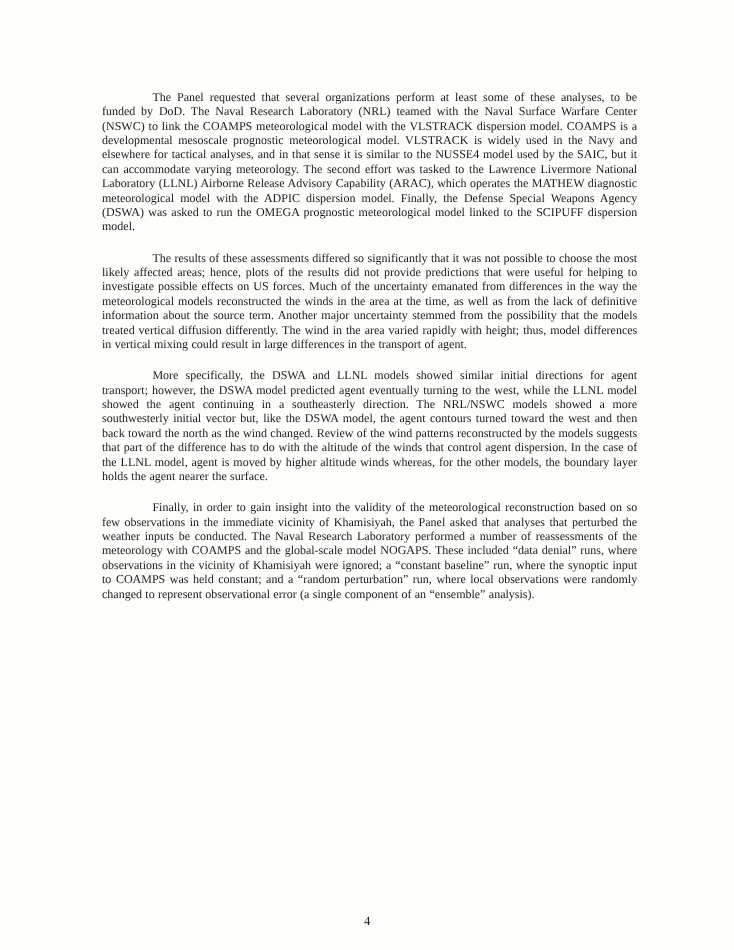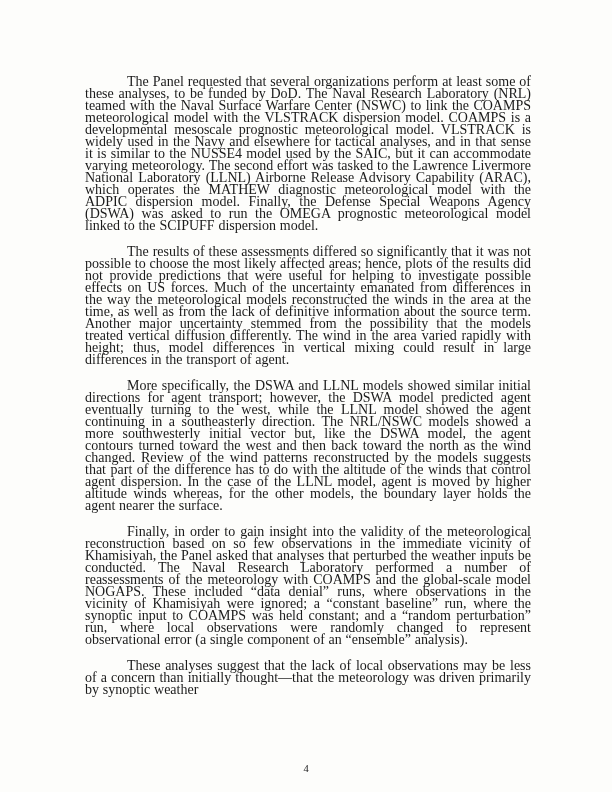--- a/index.html
+++ b/index.html
@@ -19,21 +19,21 @@
     background: #fdfdfb;
   }
   .content {
     position: absolute;
     top: 76px;
     left: 85px;
     width: 446px;
   }
   .para {
     font-family: "Liberation Serif", serif;
-    font-size: 14px;
+    font-size: 10px;
     line-height: 12px;
     color: #1a1a1a;
     text-align: justify;
     text-indent: 42px;
     margin: 0 0 14px 0;
     word-spacing: 0.3px;
   }
   .footer {
     position: absolute;
     bottom: 16px;
@@ -49,18 +49,17 @@
 </style>
 </head>
 <body>
 
 <div class="page">
   <div class="content">
     <p class="para">The Panel requested that several organizations perform at least some of these analyses, to be funded by DoD. The Naval Research Laboratory (NRL) teamed with the Naval Surface Warfare Center (NSWC) to link the COAMPS meteorological model with the VLSTRACK dispersion model. COAMPS is a developmental mesoscale prognostic meteorological model. VLSTRACK is widely used in the Navy and elsewhere for tactical analyses, and in that sense it is similar to the NUSSE4 model used by the SAIC, but it can accommodate varying meteorology. The second effort was tasked to the Lawrence Livermore National Laboratory (LLNL) Airborne Release Advisory Capability (ARAC), which operates the MATHEW diagnostic meteorological model with the ADPIC dispersion model. Finally, the Defense Special Weapons Agency (DSWA) was asked to run the OMEGA prognostic meteorological model linked to the SCIPUFF dispersion model.</p>
     <p class="para">The results of these assessments differed so significantly that it was not possible to choose the most likely affected areas; hence, plots of the results did not provide predictions that were useful for helping to investigate possible effects on US forces. Much of the uncertainty emanated from differences in the way the meteorological models reconstructed the winds in the area at the time, as well as from the lack of definitive information about the source term. Another major uncertainty stemmed from the possibility that the models treated vertical diffusion differently. The wind in the area varied rapidly with height; thus, model differences in vertical mixing could result in large differences in the transport of agent.</p>
     <p class="para">More specifically, the DSWA and LLNL models showed similar initial directions for agent transport; however, the DSWA model predicted agent eventually turning to the west, while the LLNL model showed the agent continuing in a southeasterly direction. The NRL/NSWC models showed a more southwesterly initial vector but, like the DSWA model, the agent contours turned toward the west and then back toward the north as the wind changed. Review of the wind patterns reconstructed by the models suggests that part of the difference has to do with the altitude of the winds that control agent dispersion. In the case of the LLNL model, agent is moved by higher altitude winds whereas, for the other models, the boundary layer holds the agent nearer the surface.</p>
     <p class="para">Finally, in order to gain insight into the validity of the meteorological reconstruction based on so few observations in the immediate vicinity of Khamisiyah, the Panel asked that analyses that perturbed the weather inputs be conducted. The Naval Research Laboratory performed a number of reassessments of the meteorology with COAMPS and the global-scale model NOGAPS. These included “data denial” runs, where observations in the vicinity of Khamisiyah were ignored; a “constant baseline” run, where the synoptic input to COAMPS was held constant; and a “random perturbation” run, where local observations were randomly changed to represent observational error (a single component of an “ensemble” analysis).</p>
-    <p class="para">These analyses suggest that the lack of local observations may be less of a concern than initially thought—that the meteorology was driven primarily by synoptic weather</p>
   </div>
   <div class="footer">
     <span class="page-number">4</span>
   </div>
 </div>
 
 </body></html>

